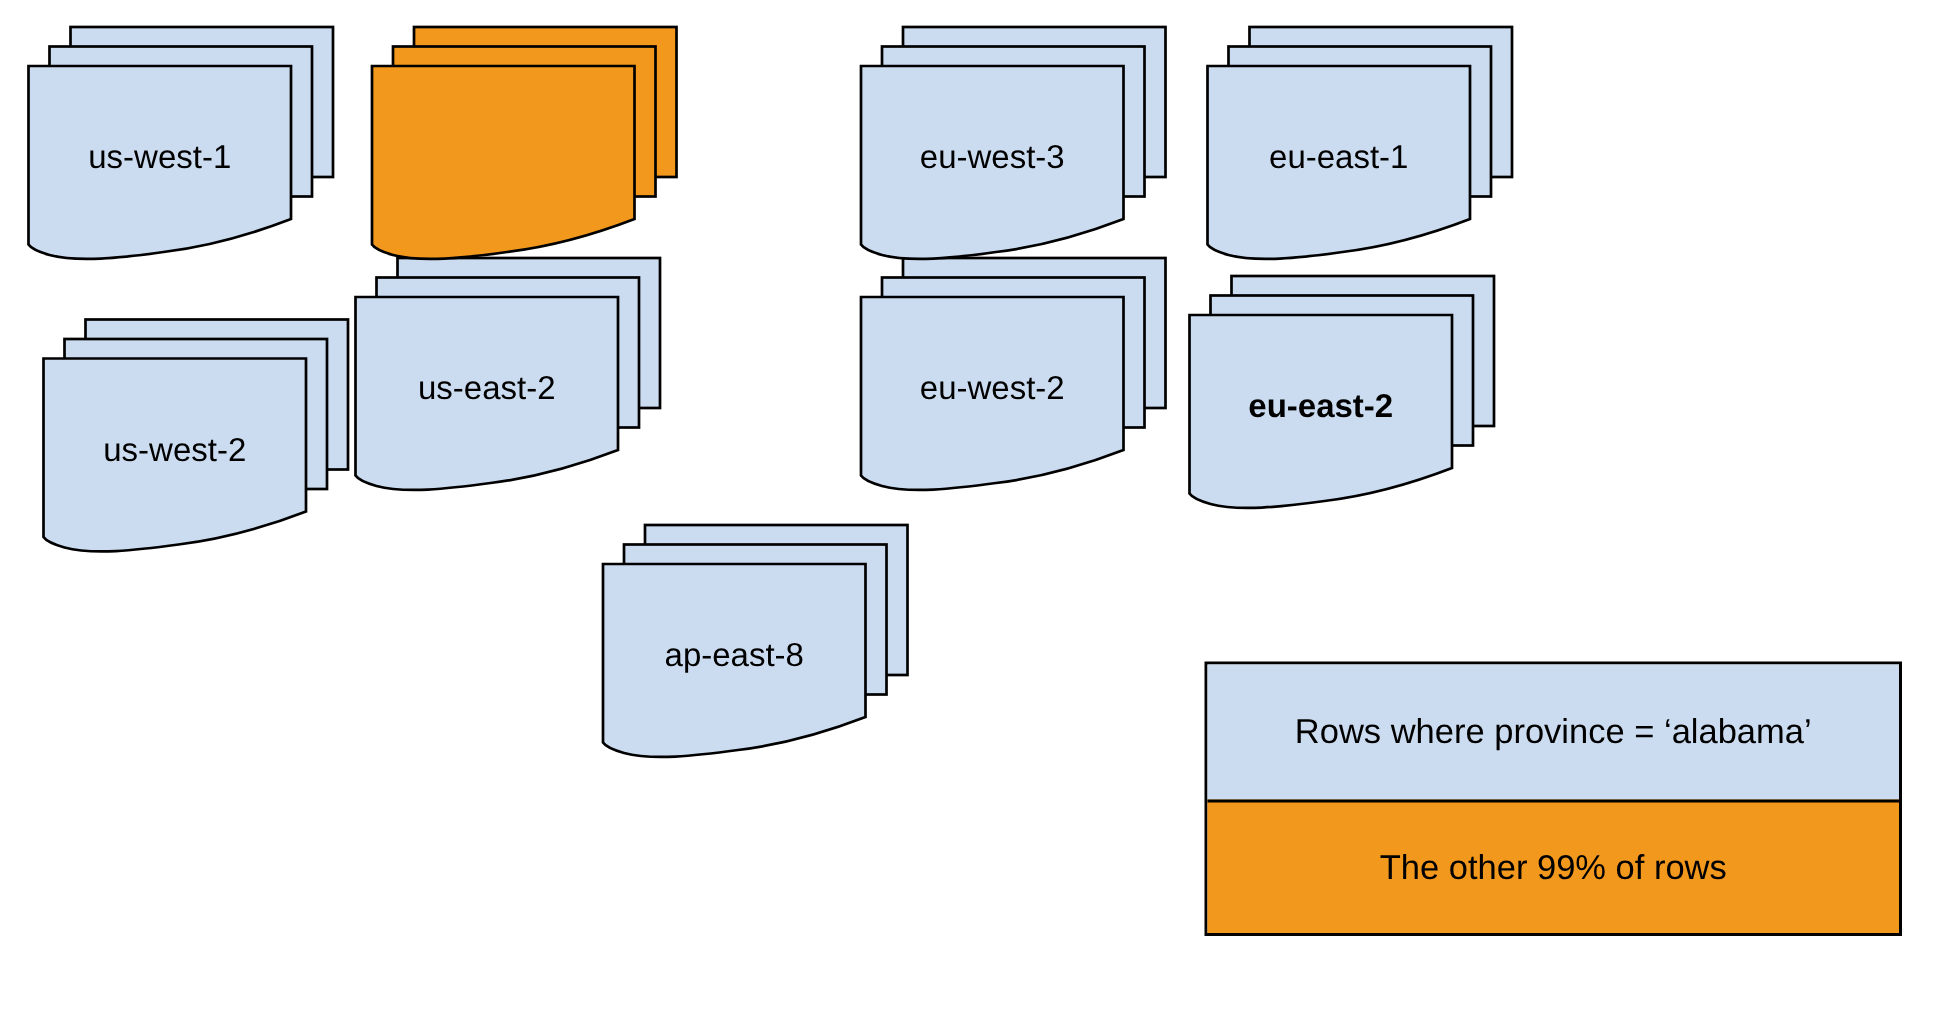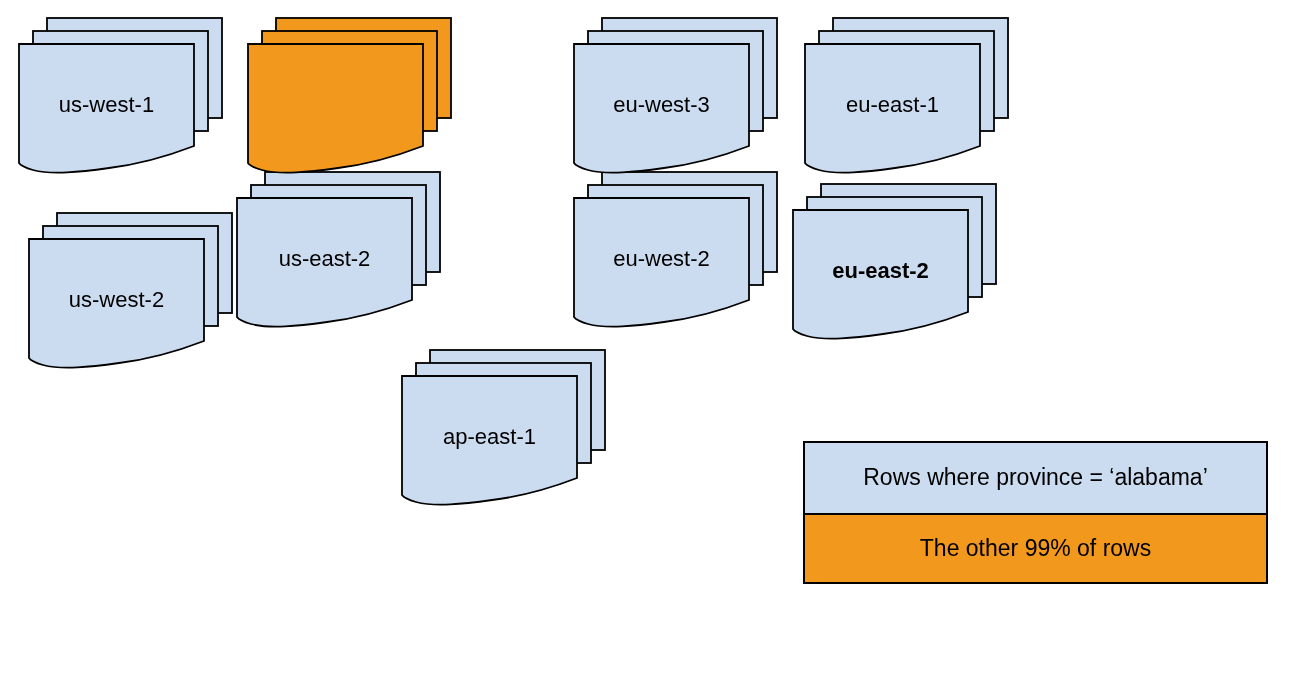--- a/index.html
+++ b/index.html
@@ -50,21 +50,21 @@
     font-size: 22px;
     color: var(--text, #000000);
     white-space: nowrap;
     pointer-events: none;
   }
   .legend {
     position: absolute;
     left: 803px;
     top: 441px;
     width: 465px;
-    height: 143px;
+    height: 183px;
     border: 2px solid var(--stroke, #000000);
     box-sizing: border-box;
     z-index: 3;
   }
   .legend-row {
     height: 50%;
     display: flex;
     align-items: center;
     justify-content: center;
     font-size: 23px;
@@ -153,21 +153,21 @@
     </svg>
     <span class="stack-label">eu-east-2</span>
   </div>
 
   <div class="stack z2" style="left:401px; top:349px;">
     <svg class="stack-svg" width="204" height="160" viewBox="0 0 204 160">
       <rect class="doc-back" x="29" y="1" width="175" height="100"></rect>
       <rect class="doc-back" x="15" y="14" width="175" height="100"></rect>
       <path class="doc-front" d="M1,27 H176 V129 C150,139 124,147 91,151 C62,155 34,158 15,153 C8,151 3,149 1,146 Z"></path>
     </svg>
-    <span class="stack-label">ap-east-1</span>
+    <span class="stack-label">ap-east-8</span>
   </div>
 
 
   <div class="legend">
     <div class="legend-row legend-row-blue">
       <span>Rows where province = ‘alabama’</span>
     </div>
     <div class="legend-row legend-row-orange">
       <span>The other 99% of rows</span>
     </div>

